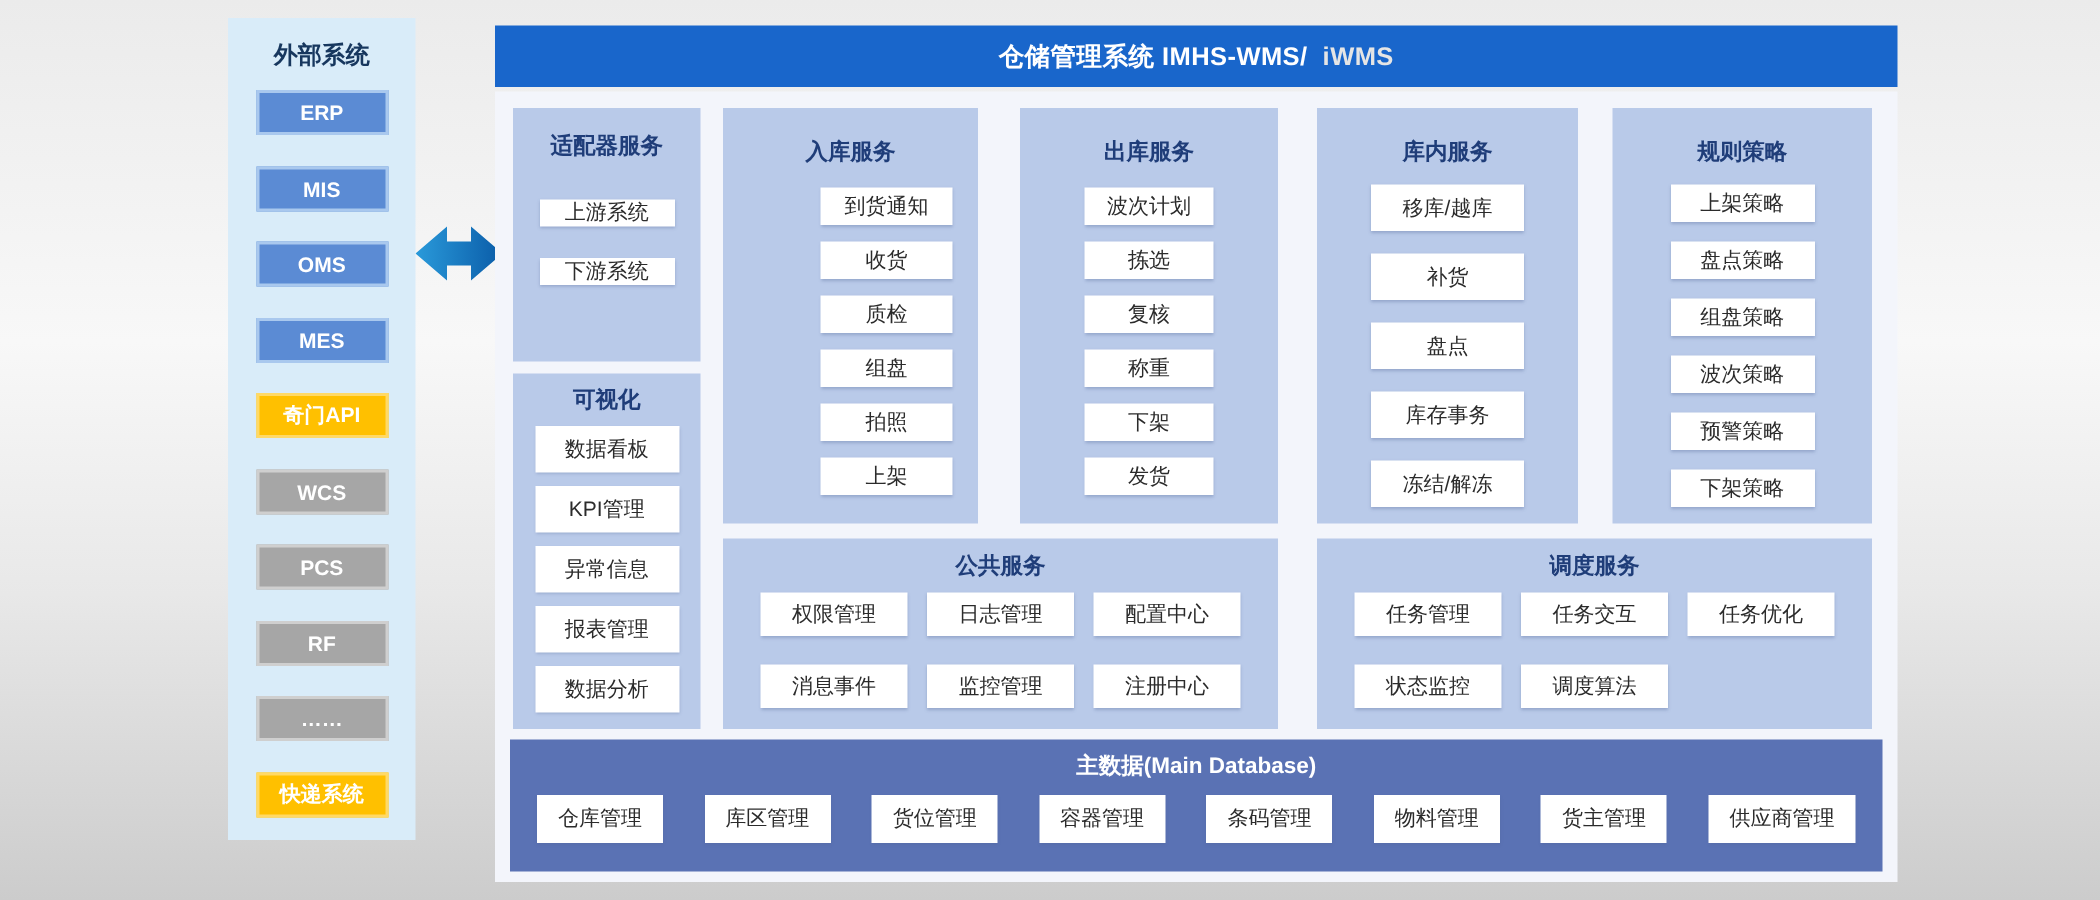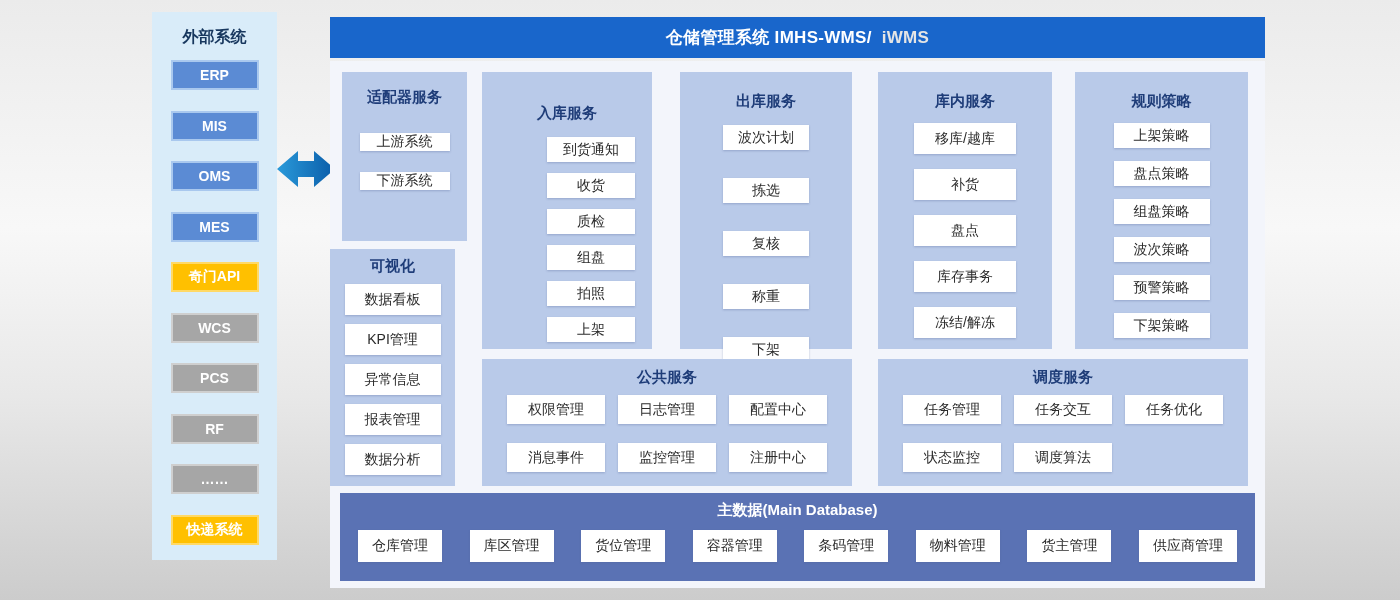--- a/index.html
+++ b/index.html
@@ -54,33 +54,33 @@
     background:#ffffff; color:#2b2b2b; font-size:14px;
     display:flex; align-items:center; justify-content:center;
     box-shadow:0 1px 2px rgba(80,100,150,0.35); white-space:nowrap;
   }
 
   #panel-adapter  { left:12px;  top:11px;  width:125px; height:169px; }
   #panel-adapter .panel-title { padding-top:16px; }
   .adapter-items  { margin-top:26px; gap:21px; }
   .adapter-items .wbox { width:90px; height:18px; }
 
-  #panel-viz      { left:0;  top:188px; width:125px; height:237px; }
+  #panel-viz      { left:12px;  top:188px; width:125px; height:237px; }
   #panel-viz .panel-title { padding-top:8px; }
   .viz-items      { margin-top:8px; gap:9px; }
   .viz-items .wbox { width:96px; height:31px; }
 
   #panel-inbound  { left:152px; top:11px;  width:170px; height:277px; }
-  #panel-inbound .panel-title { padding-top:32px; }
+  #panel-inbound .panel-title { padding-top:20px; }
   .inbound-items  { margin-top:14px; gap:11px;padding-left:48px; }
   .inbound-items .wbox { width:88px; height:25px; }
 
   #panel-outbound { left:350px; top:11px;  width:172px; height:277px; }
   #panel-outbound .panel-title { padding-top:20px; }
-  .outbound-items { margin-top:14px; gap:28px; }
+  .outbound-items { margin-top:14px; gap:11px; }
   .outbound-items .wbox { width:86px; height:25px; }
 
   #panel-inwh     { left:548px; top:11px;  width:174px; height:277px; }
   #panel-inwh .panel-title { padding-top:20px; }
   .inwh-items     { margin-top:12px; gap:15px; }
   .inwh-items .wbox { width:102px; height:31px; }
 
   #panel-rules    { left:745px; top:11px;  width:173px; height:277px; }
   #panel-rules .panel-title { padding-top:20px; }
   .rules-items    { margin-top:12px; gap:13px; }

